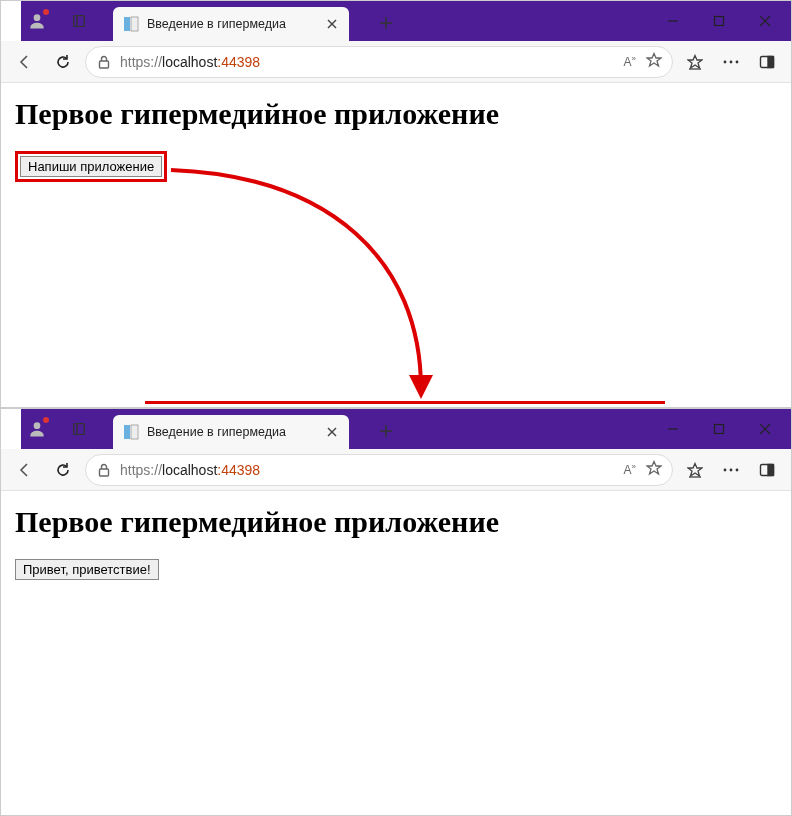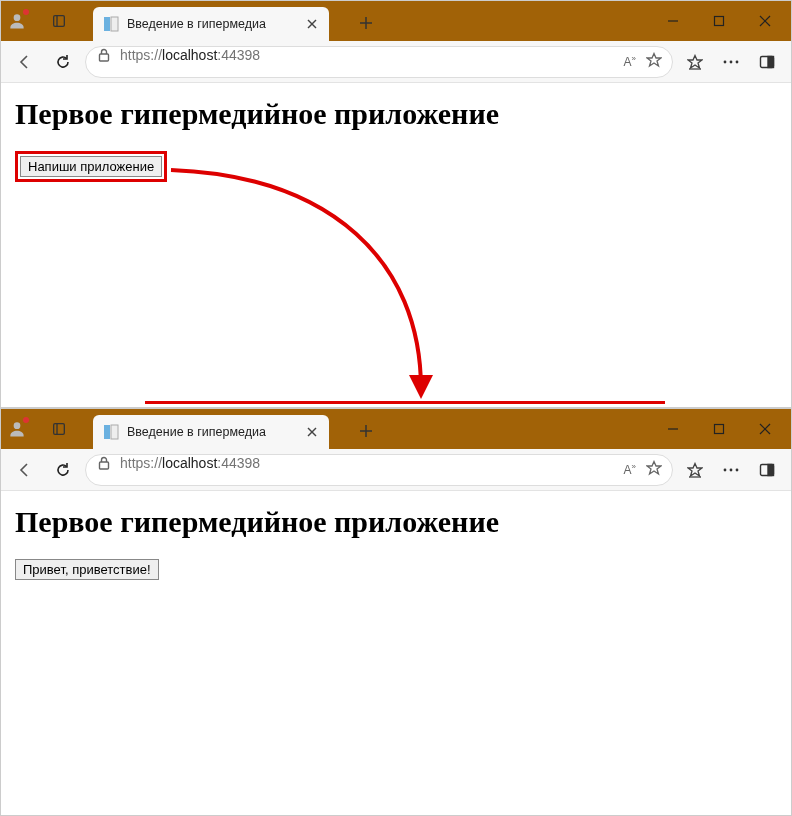--- a/index.html
+++ b/index.html
@@ -15,25 +15,26 @@
       position: absolute;
       left: 0;
       width: 792px;
       background: #fff;
       border: 1px solid #ccc;
     }
     .window-top { top: 0; height: 408px; }
     .window-bottom { top: 408px; height: 408px; }
     .titlebar {
       height: 40px;
-      background: #a16207;
+      background: #4c1d95;
       display: flex;
       align-items: center;
       padding: 0 4px;
       gap: 16px;
+      margin-left: 20px;
     }
     .profile-badge {
       width: 24px; height: 24px;
       display:flex; align-items:center; justify-content:center;
       position: relative;
     }
     .profile-svg { width:20px; height:20px; }
     .red-dot { position:absolute; top:0; right:0; width:6px; height:6px; background:#d33; border-radius:50%; }
     .tabbar-icon {
       width:28px; height:28px;
@@ -99,33 +100,34 @@
       border-radius:4px;
       color:#555;
     }
     .addressbar {
       flex:1;
       height:32px;
       background:#fff;
       border:1px solid #ddd;
       border-radius:16px;
       display:flex;
+      align-items:center;
       padding:0 10px;
       gap:8px;
     }
     .lock-icon { color:#666; display:flex; }
     .url {
       font-size:14px;
       color:#777;
       flex:1;
       display:flex;
       align-items:baseline;
     }
     .url .host { color:#222; }
-    .url .port { color:#737373; }
+    .url .port { color:#c2410c; }
     .url .proto { color:#777; }
     .addr-right {
       display:flex; gap:10px; align-items:center; color:#666;
     }
     .toolbar-right { display:flex; gap:4px; align-items:center; }
     .page {
       padding: 14px 14px;
       background:#fff;
       font-family: "Times New Roman", serif;
     }

